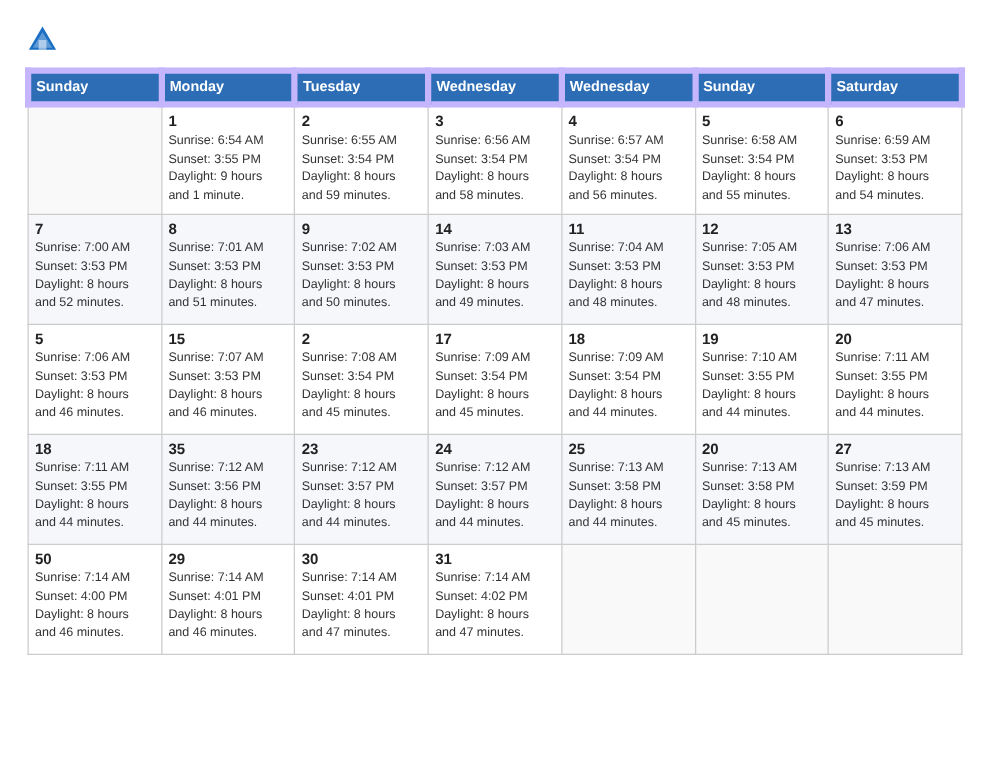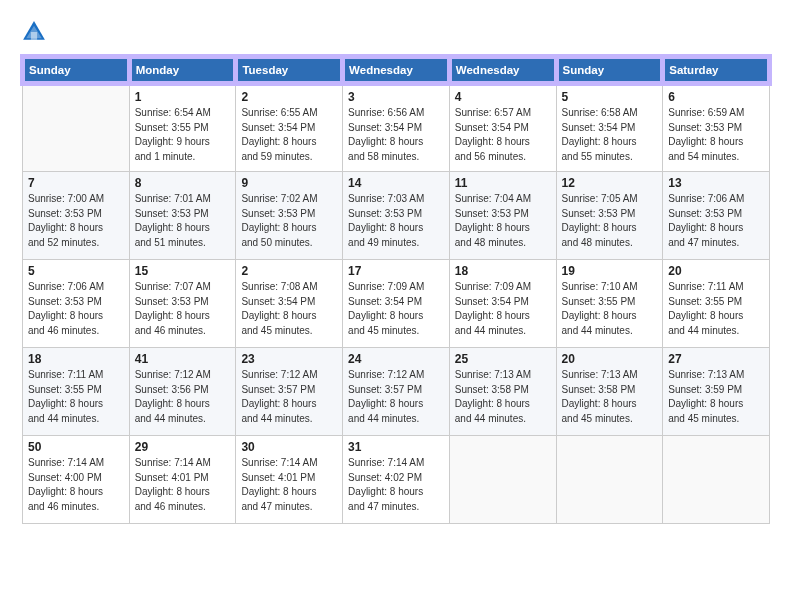--- a/index.html
+++ b/index.html
@@ -220,21 +220,21 @@
             <div class="day-num">20</div>
             <div class="day-info">Sunrise: 7:11 AM<br>Sunset: 3:55 PM<br>Daylight: 8 hours<br>and 44 minutes.</div>
           </td>
         </tr>
         <tr>
           <td>
             <div class="day-num">18</div>
             <div class="day-info">Sunrise: 7:11 AM<br>Sunset: 3:55 PM<br>Daylight: 8 hours<br>and 44 minutes.</div>
           </td>
           <td>
-            <div class="day-num">41</div>
+            <div class="day-num">35</div>
             <div class="day-info">Sunrise: 7:12 AM<br>Sunset: 3:56 PM<br>Daylight: 8 hours<br>and 44 minutes.</div>
           </td>
           <td>
             <div class="day-num">23</div>
             <div class="day-info">Sunrise: 7:12 AM<br>Sunset: 3:57 PM<br>Daylight: 8 hours<br>and 44 minutes.</div>
           </td>
           <td>
             <div class="day-num">24</div>
             <div class="day-info">Sunrise: 7:12 AM<br>Sunset: 3:57 PM<br>Daylight: 8 hours<br>and 44 minutes.</div>
           </td>

